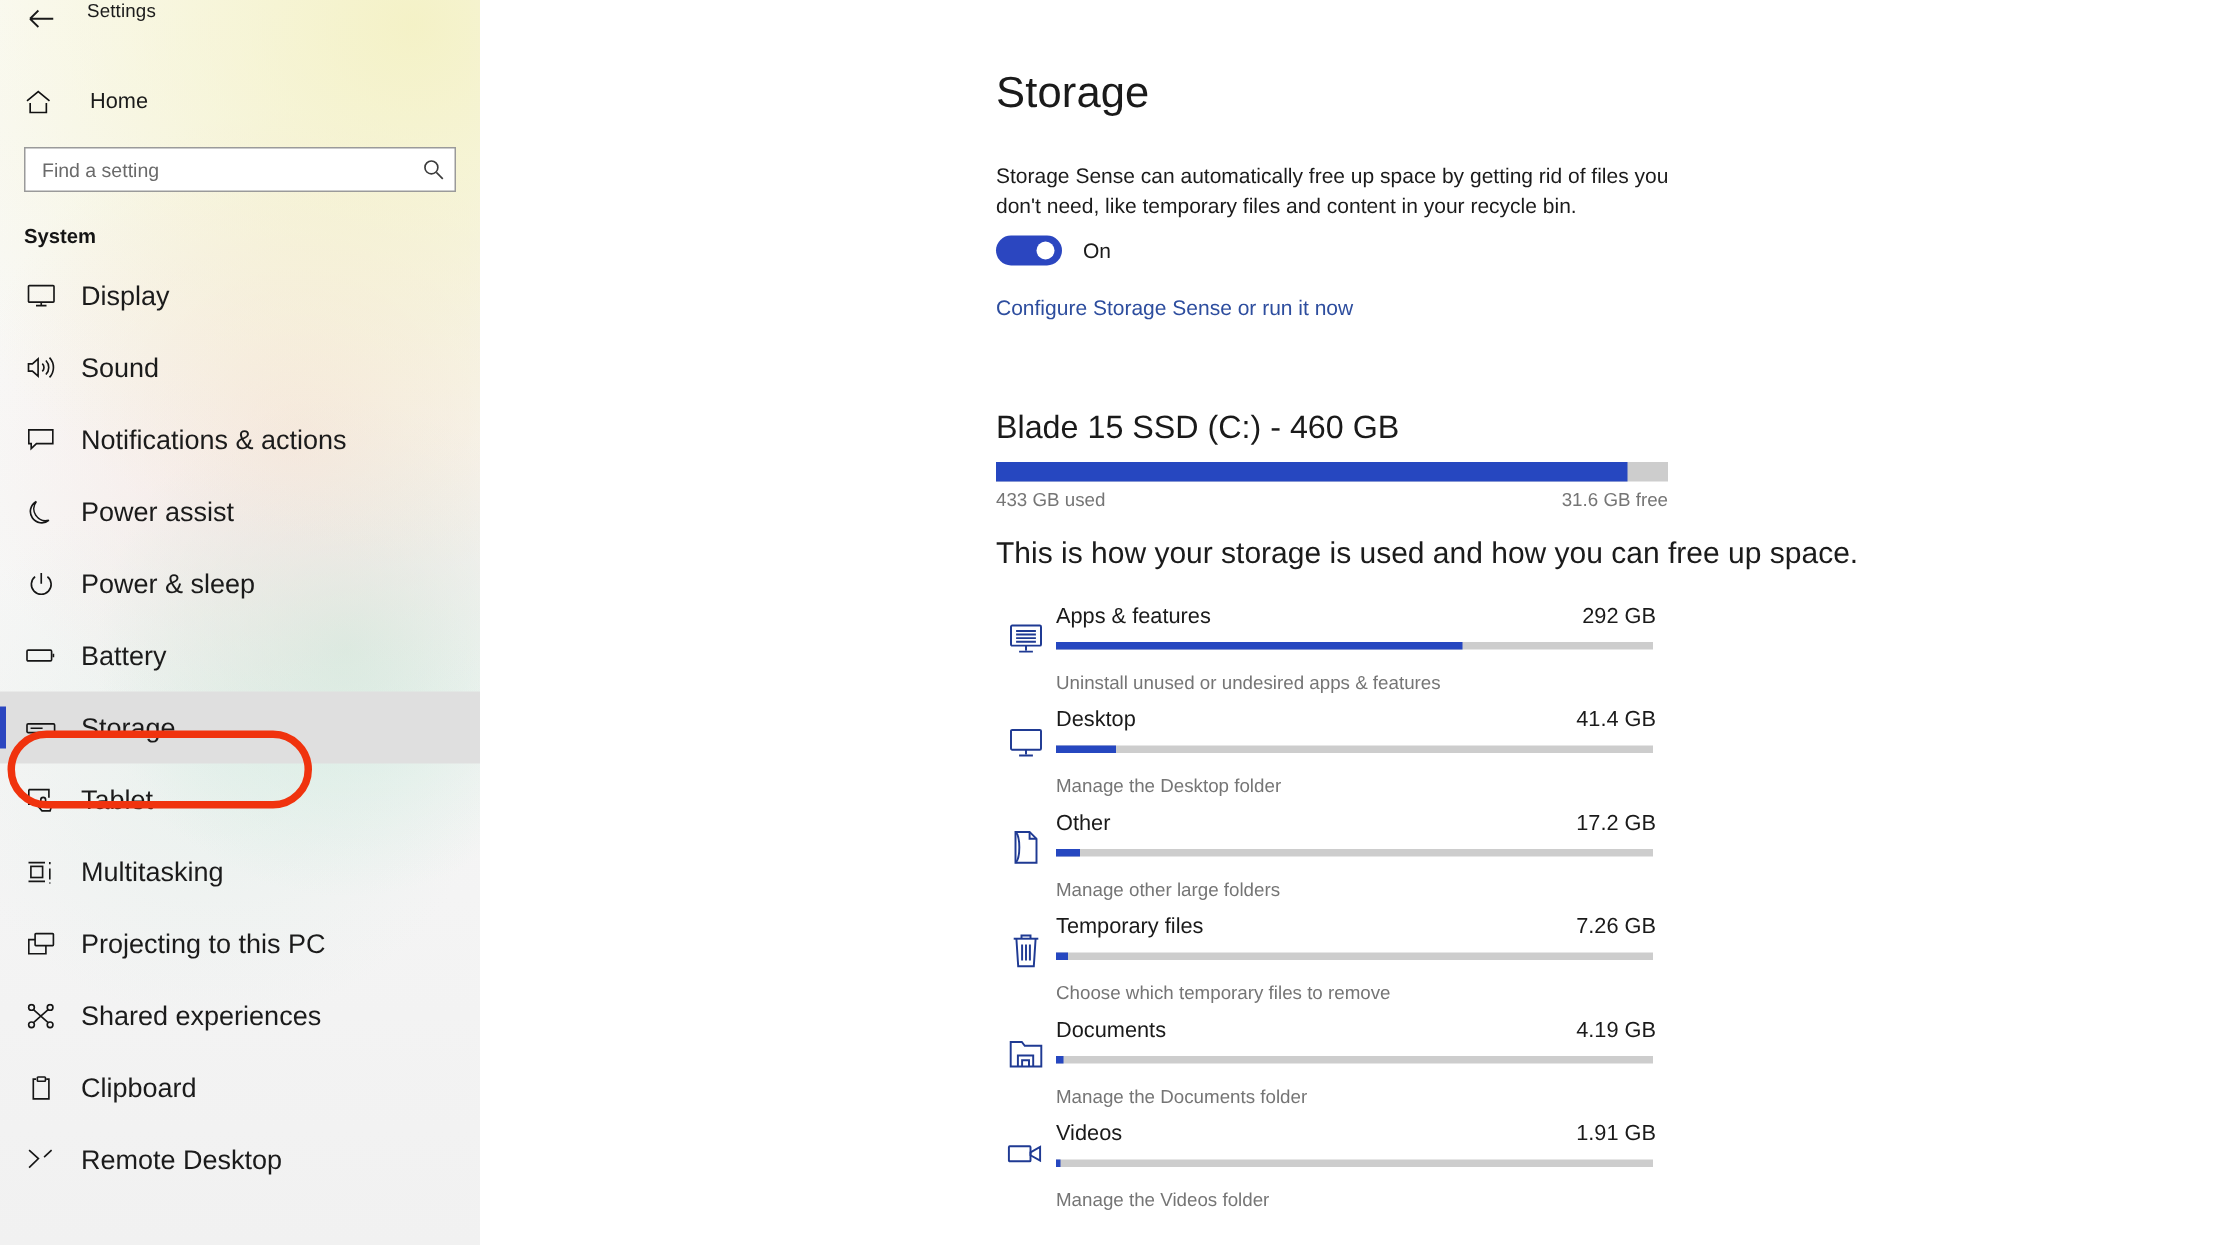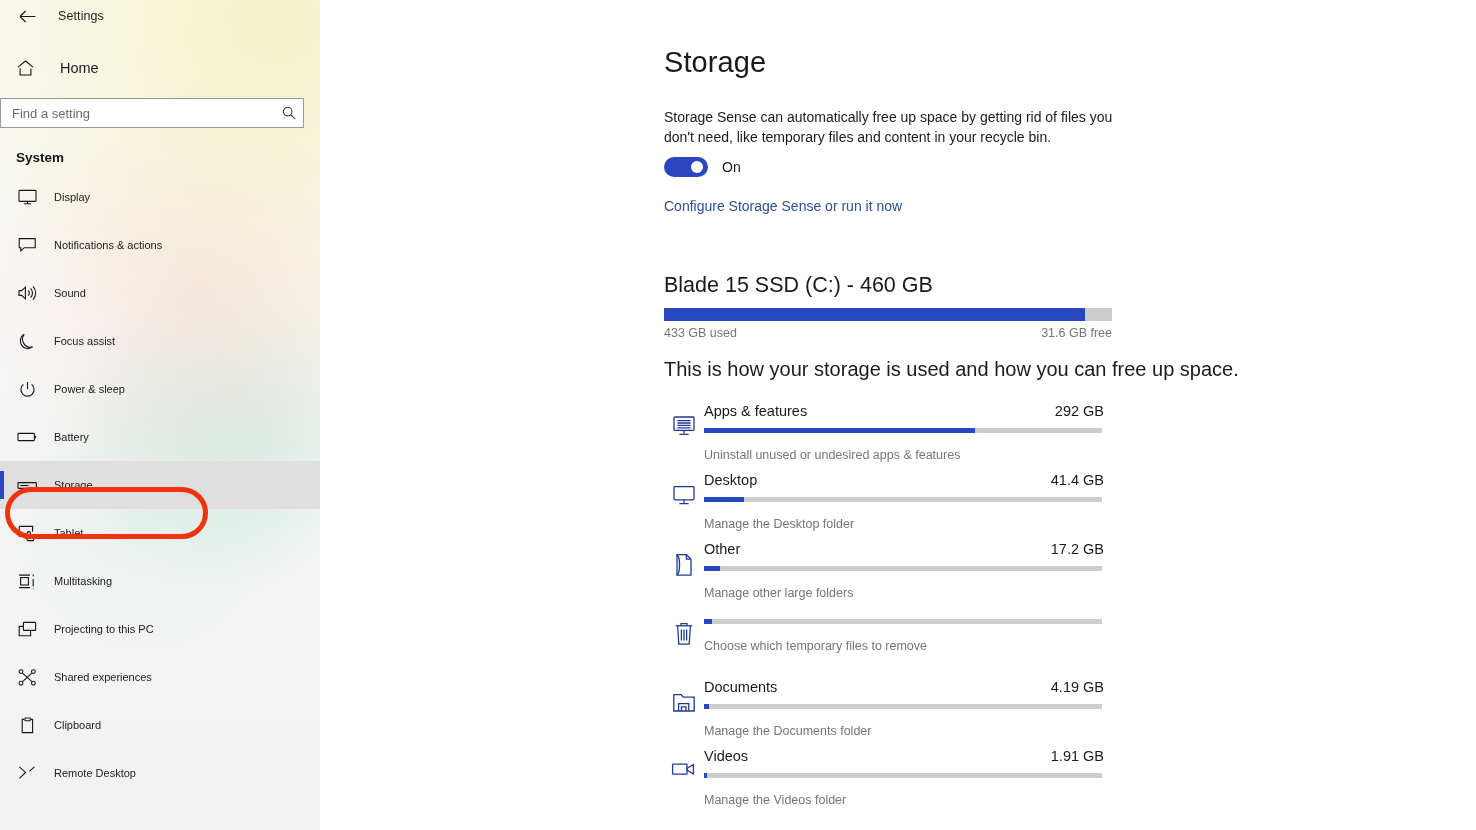--- a/index.html
+++ b/index.html
@@ -37,21 +37,21 @@
       radial-gradient(circle at 72% 52%, rgba(205,234,221,0.80) 0%, rgba(205,234,221,0.0) 34%),
       radial-gradient(circle at 45% 60%, rgba(224,238,232,0.55) 0%, rgba(224,238,232,0.0) 35%),
       linear-gradient(180deg, #fbfbfa 0%, #f7f7f6 40%, #f4f4f4 72%, #f1f1f1 100%);
     pointer-events: none;
   }
   .sidebar-inner { position: relative; z-index: 2; }
 
   .titlebar {
     height: 32px;
     display: flex;
-    align-items: center;
+    align-items: flex-start;
     padding-left: 14px;
     gap: 18px;
   }
   .back-btn {
     width: 26px; height: 24px;
     display: flex; align-items: center; justify-content: center;
     color: #1a1a1a;
   }
   .back-btn svg { display: block; }
   .app-title {
@@ -64,21 +64,21 @@
     height: 44px;
     margin-top: 14px;
     display: flex;
     align-items: center;
     padding-left: 14px;
     gap: 24px;
   }
   .home-row .glyph { width: 22px; display: flex; justify-content: center; color: #111; }
   .home-row .label { font-size: 14.5px; color: #1b1b1b; }
 
-  .search-wrap { padding: 8px 16px 0 0; }
+  .search-wrap { padding: 8px 16px 0 16px; }
   .search-box {
     position: relative;
     height: 30px;
     background: #ffffff;
     border: 1px solid #9a9a9a;
     display: flex;
     align-items: center;
     padding: 0 28px 0 9px;
   }
   .search-box input {
@@ -111,21 +111,21 @@
     padding-left: 16px;
     gap: 16px;
     position: relative;
   }
   .nav-item .nav-ico {
     width: 22px; min-width: 22px;
     display: flex; align-items: center; justify-content: center;
     color: #161616;
   }
   .nav-item .nav-label {
-    font-size: 11px;
+    font-size: 18px;
     color: #1b1b1b;
     white-space: nowrap;
   }
   .nav-item.selected { background: #dfdfdf; }
   .nav-item.selected::before {
     content: "";
     position: absolute;
     left: 0; top: 10px;
     width: 4px; height: 28px;
     background: #2b46c0;
@@ -305,44 +305,44 @@
             <svg width="19" height="16" viewBox="0 0 19 16" fill="none" stroke="currentColor" stroke-width="1.1">
               <rect x="1" y="1.4" width="17" height="11" rx="0.6"></rect>
               <path d="M9.5 12.4v2.2M6 14.7h7"></path>
             </svg>
           </span>
           <span class="nav-label">Display</span>
         </div>
 
         <div class="nav-item">
           <span class="nav-ico">
-            <svg width="19" height="16" viewBox="0 0 19 16" fill="none" stroke="currentColor" stroke-width="1.1">
-              <path d="M1.2 1.6h16v9.1H6.3L2.8 14v-3.3H1.2z"></path>
-            </svg>
-          </span>
-          <span class="nav-label">Notifications &amp; actions</span>
-        </div>
-
-        <div class="nav-item">
-          <span class="nav-ico">
             <svg width="20" height="16" viewBox="0 0 20 16" fill="none" stroke="currentColor" stroke-width="1.1">
               <path d="M2 5.6h2.6L8.4 2.2v11.6L4.6 10.4H2z"></path>
               <path d="M11.2 5.4a3.6 3.6 0 010 5.2M13.6 3.3a6.8 6.8 0 010 9.4M16 1.4a9.6 9.6 0 010 13.2"></path>
             </svg>
           </span>
           <span class="nav-label">Sound</span>
         </div>
 
         <div class="nav-item">
           <span class="nav-ico">
+            <svg width="19" height="16" viewBox="0 0 19 16" fill="none" stroke="currentColor" stroke-width="1.1">
+              <path d="M1.2 1.6h16v9.1H6.3L2.8 14v-3.3H1.2z"></path>
+            </svg>
+          </span>
+          <span class="nav-label">Notifications &amp; actions</span>
+        </div>
+
+        <div class="nav-item">
+          <span class="nav-ico">
             <svg width="17" height="17" viewBox="0 0 17 17" fill="none" stroke="currentColor" stroke-width="1.1">
               <path d="M5.2 1.3a7.6 7.6 0 108.4 12.6A8 8 0 015.2 1.3z"></path>
             </svg>
           </span>
-          <span class="nav-label">Focus assist</span>
+          <span class="nav-label">Power assist</span>
         </div>
 
         <div class="nav-item">
           <span class="nav-ico">
             <svg width="17" height="17" viewBox="0 0 17 17" fill="none" stroke="currentColor" stroke-width="1.1">
               <path d="M12.6 3.4a6.6 6.6 0 11-8.2 0"></path>
               <path d="M8.5 1v7.2"></path>
             </svg>
           </span>
           <span class="nav-label">Power &amp; sleep</span>
@@ -530,20 +530,24 @@
         <div class="cat-row">
           <div class="cat-ico">
             <svg width="20" height="24" viewBox="0 0 20 24" fill="none" stroke="currentColor" stroke-width="1.3">
               <path d="M1.8 3.8h16.4"></path>
               <path d="M7 3.8V1.6h6v2.2"></path>
               <path d="M3.6 3.8l1.2 18.4h10.4l1.2-18.4"></path>
               <path d="M7.4 7.6v10.8M10 7.6v10.8M12.6 7.6v10.8"></path>
             </svg>
           </div>
           <div class="cat-body">
+            <div class="cat-head">
+              <span class="cat-name">Temporary files</span>
+              <span class="cat-size">7.26 GB</span>
+            </div>
             <div class="cat-bar">
               <div class="fill" style="width: 2%;"></div>
             </div>
             <div class="cat-sub">Choose which temporary files to remove</div>
           </div>
         </div>
 
         <div class="cat-row">
           <div class="cat-ico">
             <svg width="24" height="22" viewBox="0 0 24 22" fill="none" stroke="currentColor" stroke-width="1.3">

